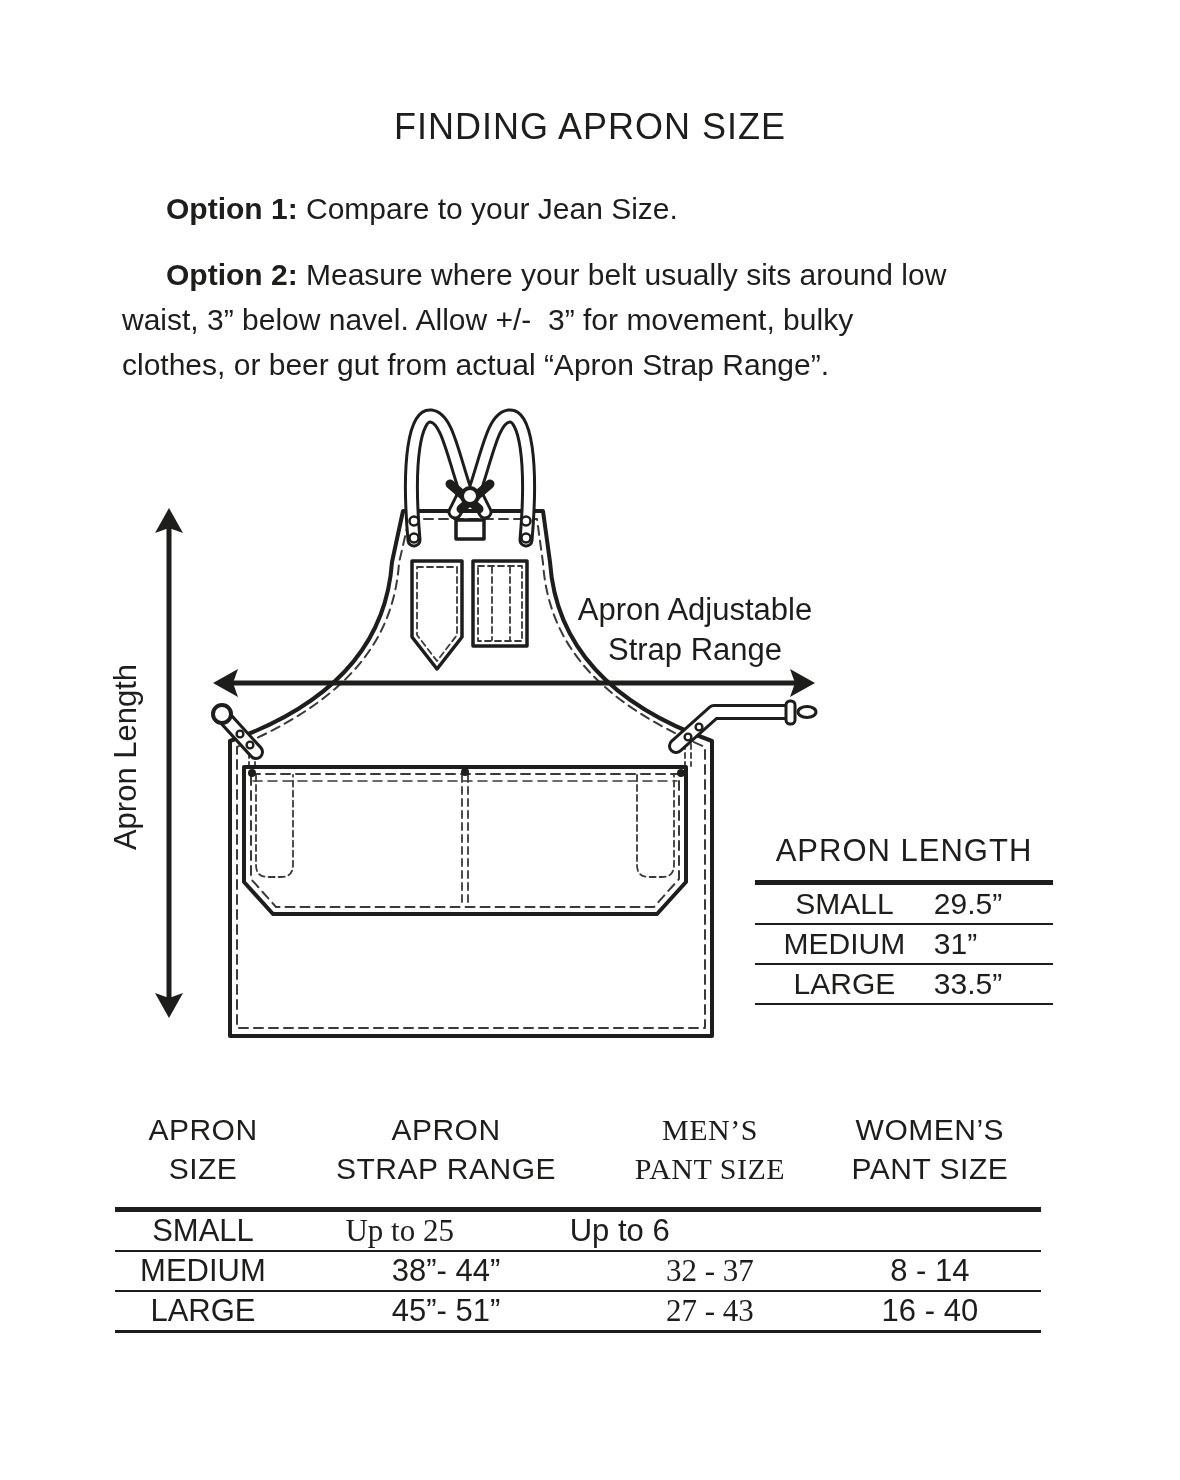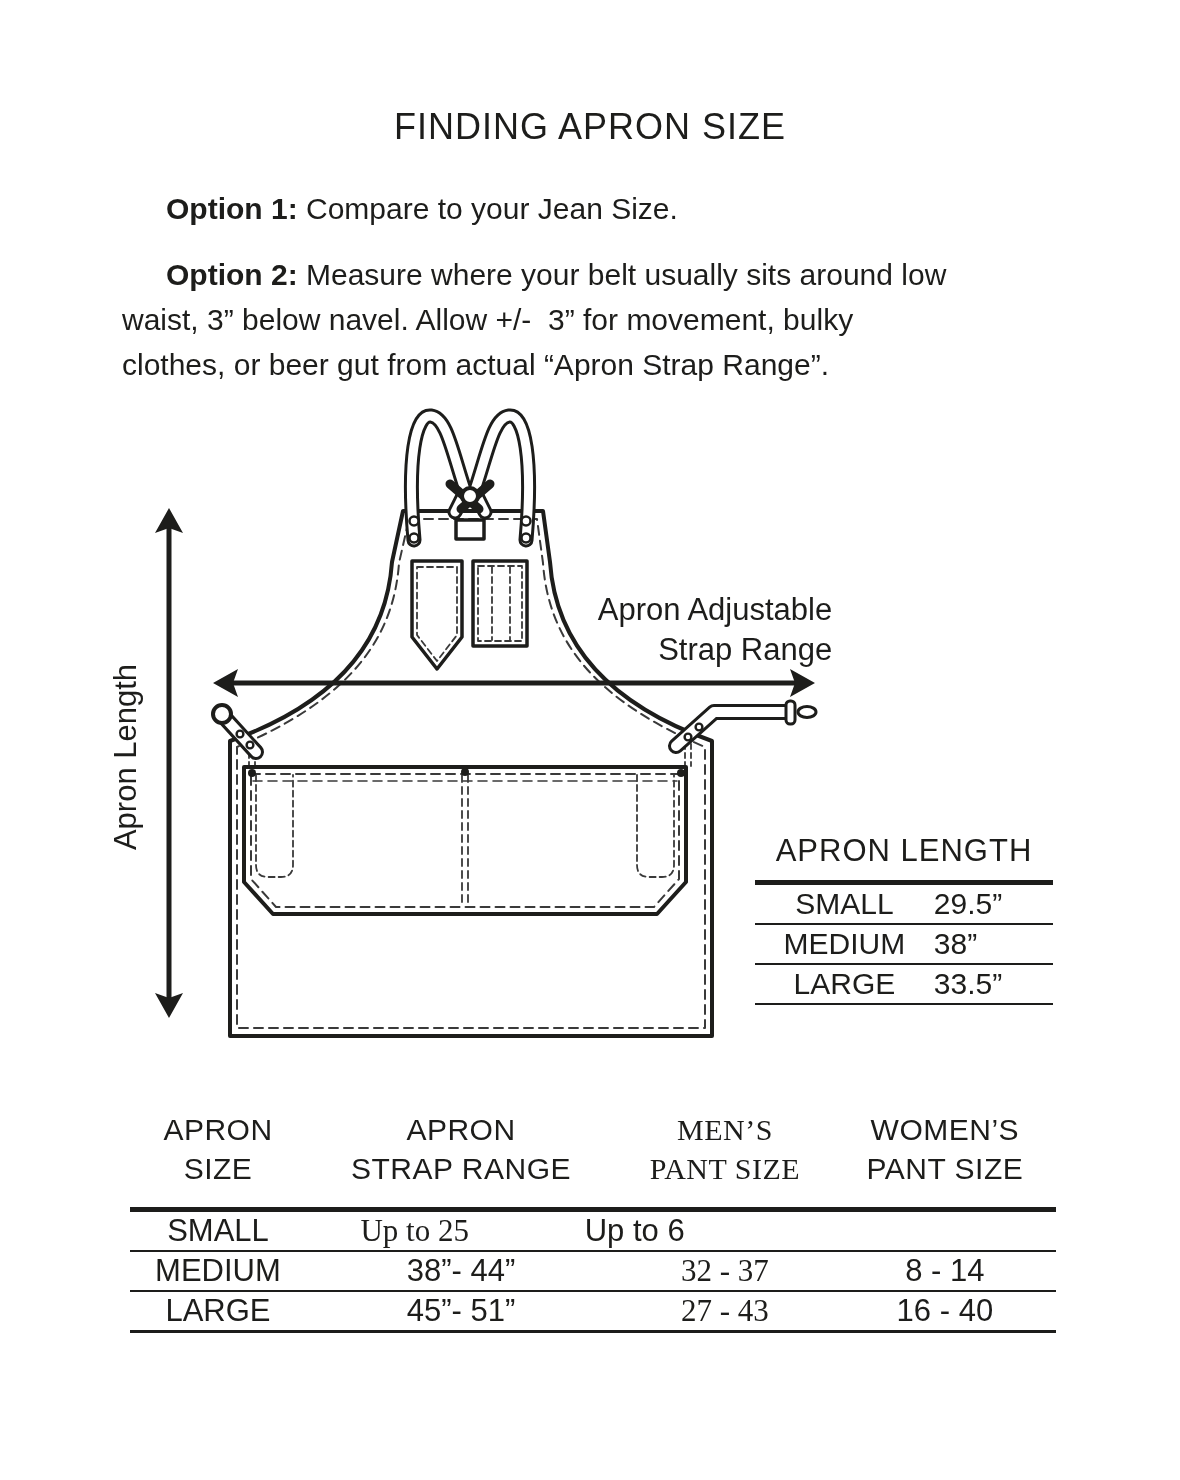--- a/index.html
+++ b/index.html
@@ -18,32 +18,32 @@
   }
   #opt1{top:186px;width:960px;}
   #opt2{top:252px;width:960px;}
   .b{font-weight:700;margin-left:44px;}
   .apron-length-label{
     position:absolute;left:126px;top:757px;
     transform:translate(-50%,-50%) rotate(-90deg);
     font-size:31px;white-space:nowrap;
   }
   .strap-label{
-    position:absolute;left:715px;top:590px;transform:translateX(-50%);
-    text-align:right;font-size:31px;line-height:40px;white-space:nowrap;
+    position:absolute;left:695px;top:590px;transform:translateX(-50%);
+    text-align:center;font-size:31px;line-height:40px;white-space:nowrap;
   }
   
   .len-table{position:absolute;left:755px;top:833px;width:298px;}
   .len-title{text-align:center;font-size:31px;font-weight:500;letter-spacing:1px;}
   .len-rule{border-top:5px solid #1d1d1b;margin-top:11px;}
   .len-row{display:flex;height:38px;align-items:center;border-bottom:2px solid #1d1d1b;font-size:30px;}
   .len-size{width:60%;text-align:center;}
   .len-val{width:40%;}
   
-  .size-table{position:absolute;left:130px;top:1110px;width:926px;}
+  .size-table{position:absolute;left:115px;top:1110px;width:926px;}
   .size-head{display:flex;text-align:center;font-size:30px;font-weight:500;line-height:39px;letter-spacing:.5px;}
   .size-rule{border-top:5px solid #1d1d1b;margin-top:19px;}
   .size-row{display:flex;height:38px;align-items:center;text-align:center;font-size:31px;border-bottom:2px solid #1d1d1b;}
   .size-row:last-child{border-bottom-width:3px;}
   .c1{width:19%;}
   .c2{width:33.5%;}
   .c3{width:23.5%;font-family:Liberation Serif, serif;}
   .c4{width:24%;}
 </style>
 </head>
@@ -145,21 +145,21 @@
 
   <div class="len-table">
     <div class="len-title">APRON LENGTH</div>
     <div class="len-rule"></div>
     <div class="len-row">
       <div class="len-size">SMALL</div>
       <div class="len-val">29.5”</div>
     </div>
     <div class="len-row">
       <div class="len-size">MEDIUM</div>
-      <div class="len-val">38”</div>
+      <div class="len-val">31”</div>
     </div>
     <div class="len-row">
       <div class="len-size">LARGE</div>
       <div class="len-val">33.5”</div>
     </div>
   </div>
 
   <div class="size-table">
     <div class="size-head">
       <div class="c1">

